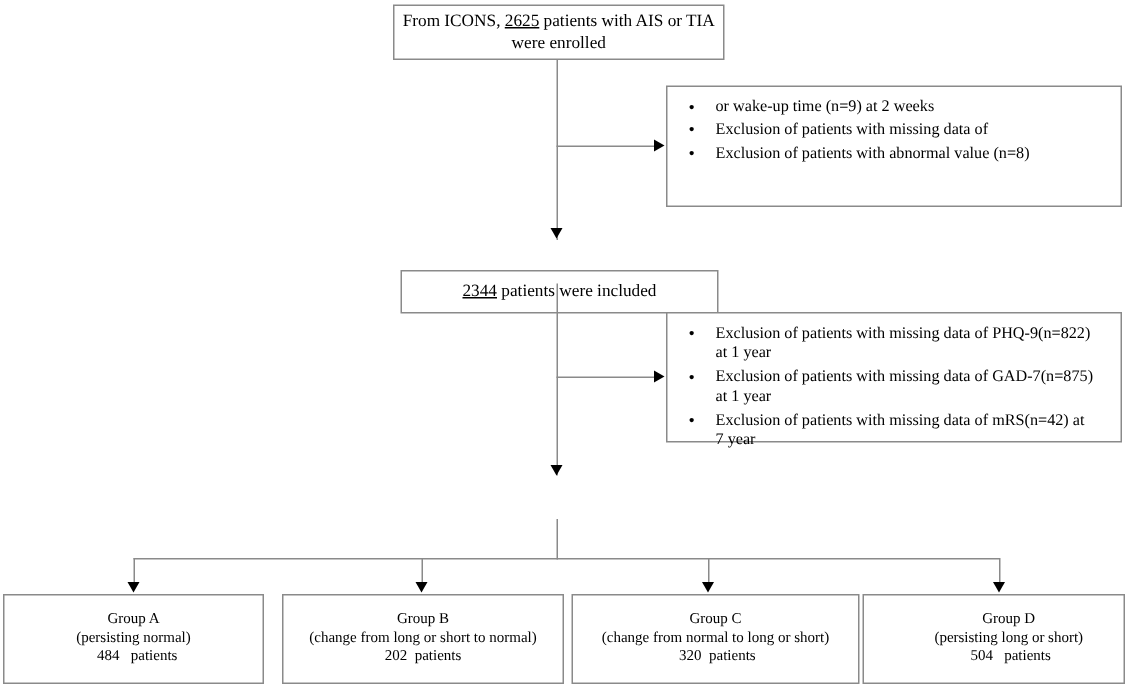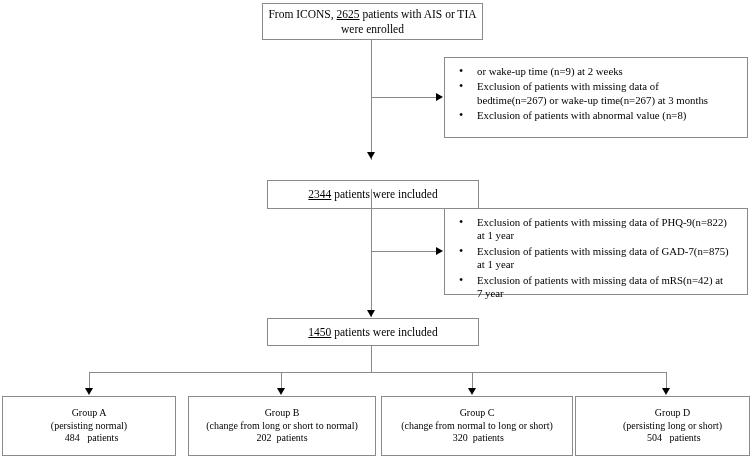--- a/index.html
+++ b/index.html
@@ -129,21 +129,20 @@
 
   <div class="box excl-box" style="left:444px; top:57px; width:304px; height:81px;">
     <ul class="excl-list">
       <li>
         <span class="bullet">•</span>
         <span class="line2">or wake-up time (n=9) at 2 weeks</span>
       </li>
       <li>
         <span class="bullet">•</span>
         <span class="line1">Exclusion of patients with missing data of</span>
-        <span class="line2">bedtime(n=267) or wake-up time(n=267) at 3 months</span>
       </li>
       <li>
         <span class="bullet">•</span>
         <span class="line1">Exclusion of patients with abnormal value (n=8)</span>
       </li>
     </ul>
   </div>
 
   <div class="box centered stage-box" style="left:267px; top:160px; width:212px; height:29px;margin-top:20px;">
     <span class="line1"><span class="num">2344</span><span> patients were included</span></span>
@@ -168,23 +167,20 @@
         <span class="line2">at 1 year</span>
       </li>
       <li>
         <span class="bullet">•</span>
         <span class="line1">Exclusion of patients with missing data of  mRS(n=42)  at</span>
         <span class="line2">7 year</span>
       </li>
     </ul>
   </div>
 
-  <div class="box centered stage-box" style="left:267px; top:318px; width:212px; height:28px;">
-    <span class="line1"><span class="num">1450</span><span> patients were included</span></span>
-  </div>
 
   <div class="vline" style="left:371px; top:346px; width:1px; height:27px;"></div>
   <div class="hline" style="left:89px; top:372px; width:577px; height:1px;"></div>
 
   <div class="vline" style="left:89px; top:372px; width:1px; height:17px;"></div>
   <div class="arrow-down" style="left:85px; top:388px;"></div>
 
   <div class="vline" style="left:281px; top:372px; width:1px; height:17px;"></div>
   <div class="arrow-down" style="left:277px; top:388px;"></div>
 

